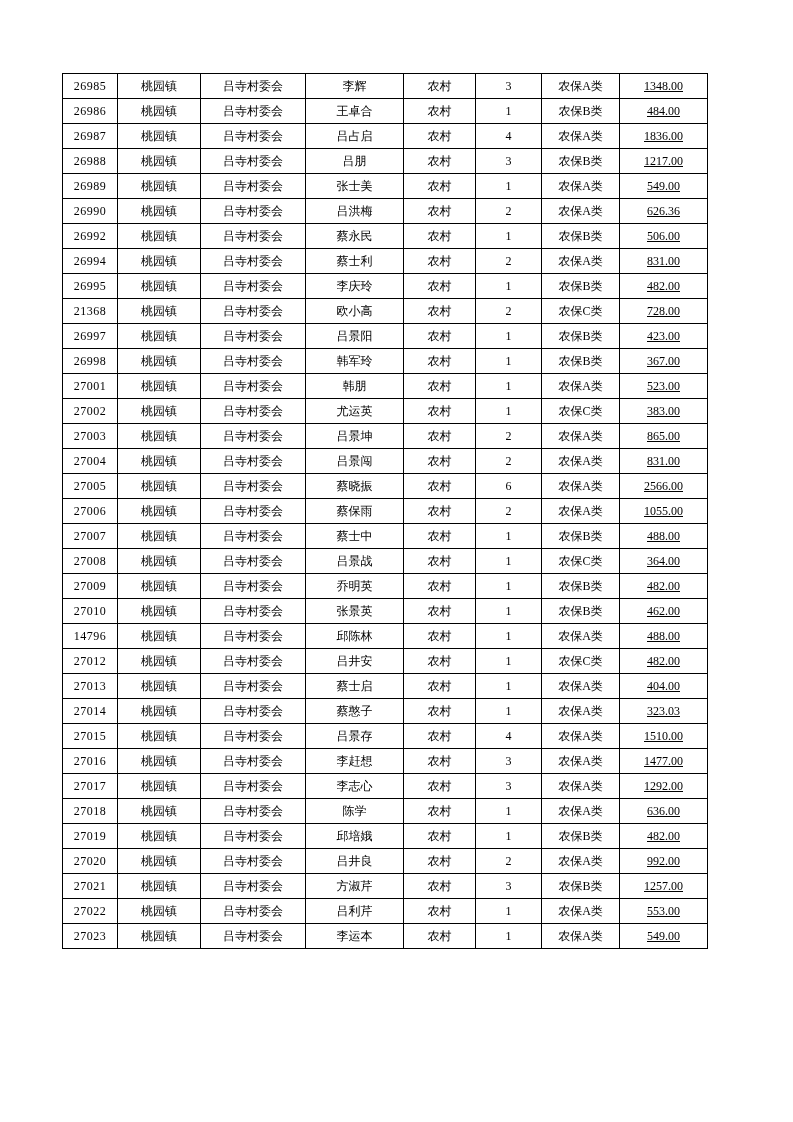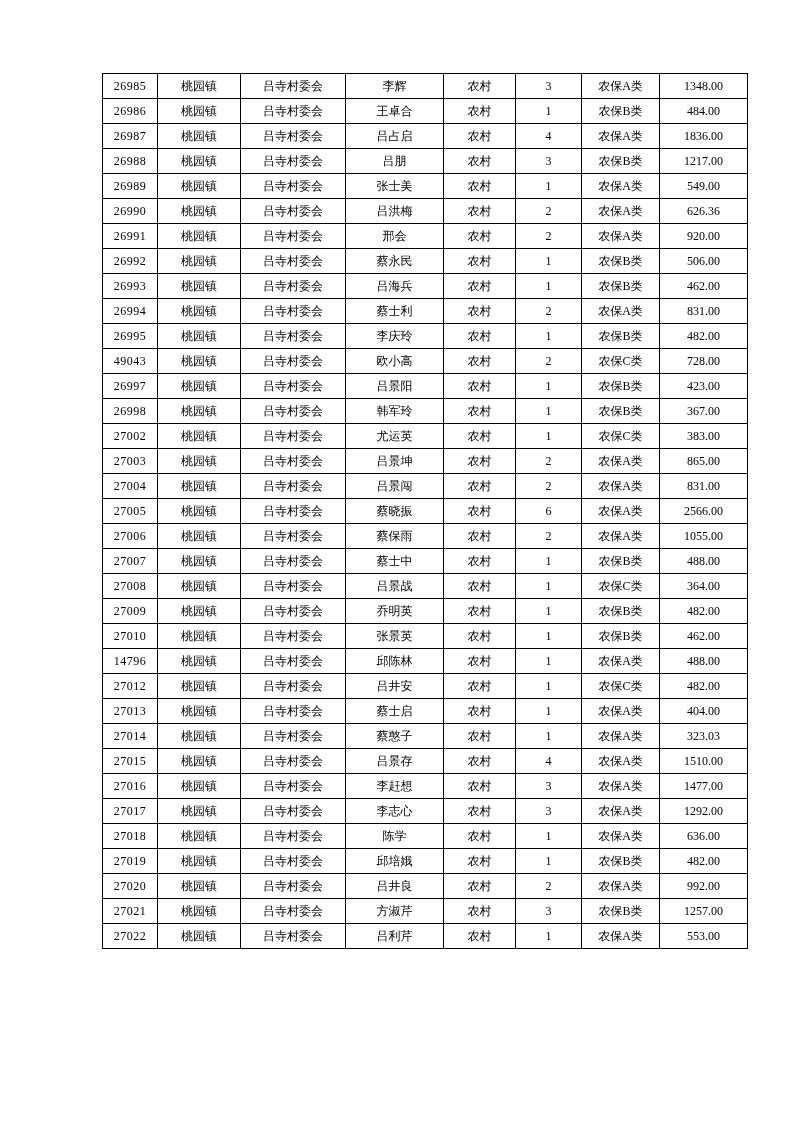--- a/index.html
+++ b/index.html
@@ -19,21 +19,20 @@
     height: 1122px;
     background: #ffffff;
     overflow: hidden;
   }
   table.data-table {
     position: absolute;
     left: 62px;
     top: 73px;
     border-collapse: collapse;
     table-layout: fixed;
-    margin-left: 40px;
   }
   table.data-table td {
     border: 1px solid #000000;
     font-size: 12px;
     line-height: 1;
     height: 24px;
     padding: 0;
     text-align: center;
     white-space: nowrap;
     overflow: hidden;
@@ -43,20 +42,21 @@
   col.col-town     { width: 83px; }
   col.col-village  { width: 105px; }
   col.col-name     { width: 98px; }
   col.col-category { width: 72px; }
   col.col-count    { width: 66px; }
   col.col-instype  { width: 78px; }
   col.col-amount   { width: 88px; }
   td.col-amount {
     text-align: right;
     padding-right: 20px;
+    text-decoration: underline;
   }
   td.col-id {
     letter-spacing: 0.5px;
   }
 </style>
 </head>
 <body>
 
 <div class="page">
   <table class="data-table">
@@ -125,71 +125,51 @@
           <td class="col-id">26990</td>
           <td class="col-town">桃园镇</td>
           <td class="col-village">吕寺村委会</td>
           <td class="col-name">吕洪梅</td>
           <td class="col-category">农村</td>
           <td class="col-count">2</td>
           <td class="col-instype">农保A类</td>
           <td class="col-amount">626.36</td>
         </tr>
         <tr>
-          <td class="col-id">26991</td>
-          <td class="col-town">桃园镇</td>
-          <td class="col-village">吕寺村委会</td>
-          <td class="col-name">邢会</td>
-          <td class="col-category">农村</td>
-          <td class="col-count">2</td>
-          <td class="col-instype">农保A类</td>
-          <td class="col-amount">920.00</td>
-        </tr>
-        <tr>
           <td class="col-id">26992</td>
           <td class="col-town">桃园镇</td>
           <td class="col-village">吕寺村委会</td>
           <td class="col-name">蔡永民</td>
           <td class="col-category">农村</td>
           <td class="col-count">1</td>
           <td class="col-instype">农保B类</td>
           <td class="col-amount">506.00</td>
         </tr>
         <tr>
-          <td class="col-id">26993</td>
-          <td class="col-town">桃园镇</td>
-          <td class="col-village">吕寺村委会</td>
-          <td class="col-name">吕海兵</td>
-          <td class="col-category">农村</td>
-          <td class="col-count">1</td>
-          <td class="col-instype">农保B类</td>
-          <td class="col-amount">462.00</td>
-        </tr>
-        <tr>
           <td class="col-id">26994</td>
           <td class="col-town">桃园镇</td>
           <td class="col-village">吕寺村委会</td>
           <td class="col-name">蔡士利</td>
           <td class="col-category">农村</td>
           <td class="col-count">2</td>
           <td class="col-instype">农保A类</td>
           <td class="col-amount">831.00</td>
         </tr>
         <tr>
           <td class="col-id">26995</td>
           <td class="col-town">桃园镇</td>
           <td class="col-village">吕寺村委会</td>
           <td class="col-name">李庆玲</td>
           <td class="col-category">农村</td>
           <td class="col-count">1</td>
           <td class="col-instype">农保B类</td>
           <td class="col-amount">482.00</td>
         </tr>
         <tr>
-          <td class="col-id">49043</td>
+          <td class="col-id">21368</td>
           <td class="col-town">桃园镇</td>
           <td class="col-village">吕寺村委会</td>
           <td class="col-name">欧小高</td>
           <td class="col-category">农村</td>
           <td class="col-count">2</td>
           <td class="col-instype">农保C类</td>
           <td class="col-amount">728.00</td>
         </tr>
         <tr>
           <td class="col-id">26997</td>
@@ -205,20 +185,30 @@
           <td class="col-id">26998</td>
           <td class="col-town">桃园镇</td>
           <td class="col-village">吕寺村委会</td>
           <td class="col-name">韩军玲</td>
           <td class="col-category">农村</td>
           <td class="col-count">1</td>
           <td class="col-instype">农保B类</td>
           <td class="col-amount">367.00</td>
         </tr>
         <tr>
+          <td class="col-id">27001</td>
+          <td class="col-town">桃园镇</td>
+          <td class="col-village">吕寺村委会</td>
+          <td class="col-name">韩朋</td>
+          <td class="col-category">农村</td>
+          <td class="col-count">1</td>
+          <td class="col-instype">农保A类</td>
+          <td class="col-amount">523.00</td>
+        </tr>
+        <tr>
           <td class="col-id">27002</td>
           <td class="col-town">桃园镇</td>
           <td class="col-village">吕寺村委会</td>
           <td class="col-name">尤运英</td>
           <td class="col-category">农村</td>
           <td class="col-count">1</td>
           <td class="col-instype">农保C类</td>
           <td class="col-amount">383.00</td>
         </tr>
         <tr>
@@ -413,16 +403,26 @@
         </tr>
         <tr>
           <td class="col-id">27022</td>
           <td class="col-town">桃园镇</td>
           <td class="col-village">吕寺村委会</td>
           <td class="col-name">吕利芹</td>
           <td class="col-category">农村</td>
           <td class="col-count">1</td>
           <td class="col-instype">农保A类</td>
           <td class="col-amount">553.00</td>
+        </tr>
+        <tr>
+          <td class="col-id">27023</td>
+          <td class="col-town">桃园镇</td>
+          <td class="col-village">吕寺村委会</td>
+          <td class="col-name">李运本</td>
+          <td class="col-category">农村</td>
+          <td class="col-count">1</td>
+          <td class="col-instype">农保A类</td>
+          <td class="col-amount">549.00</td>
         </tr>
       </tbody>
   </table>
 </div>
 
 </body></html>

